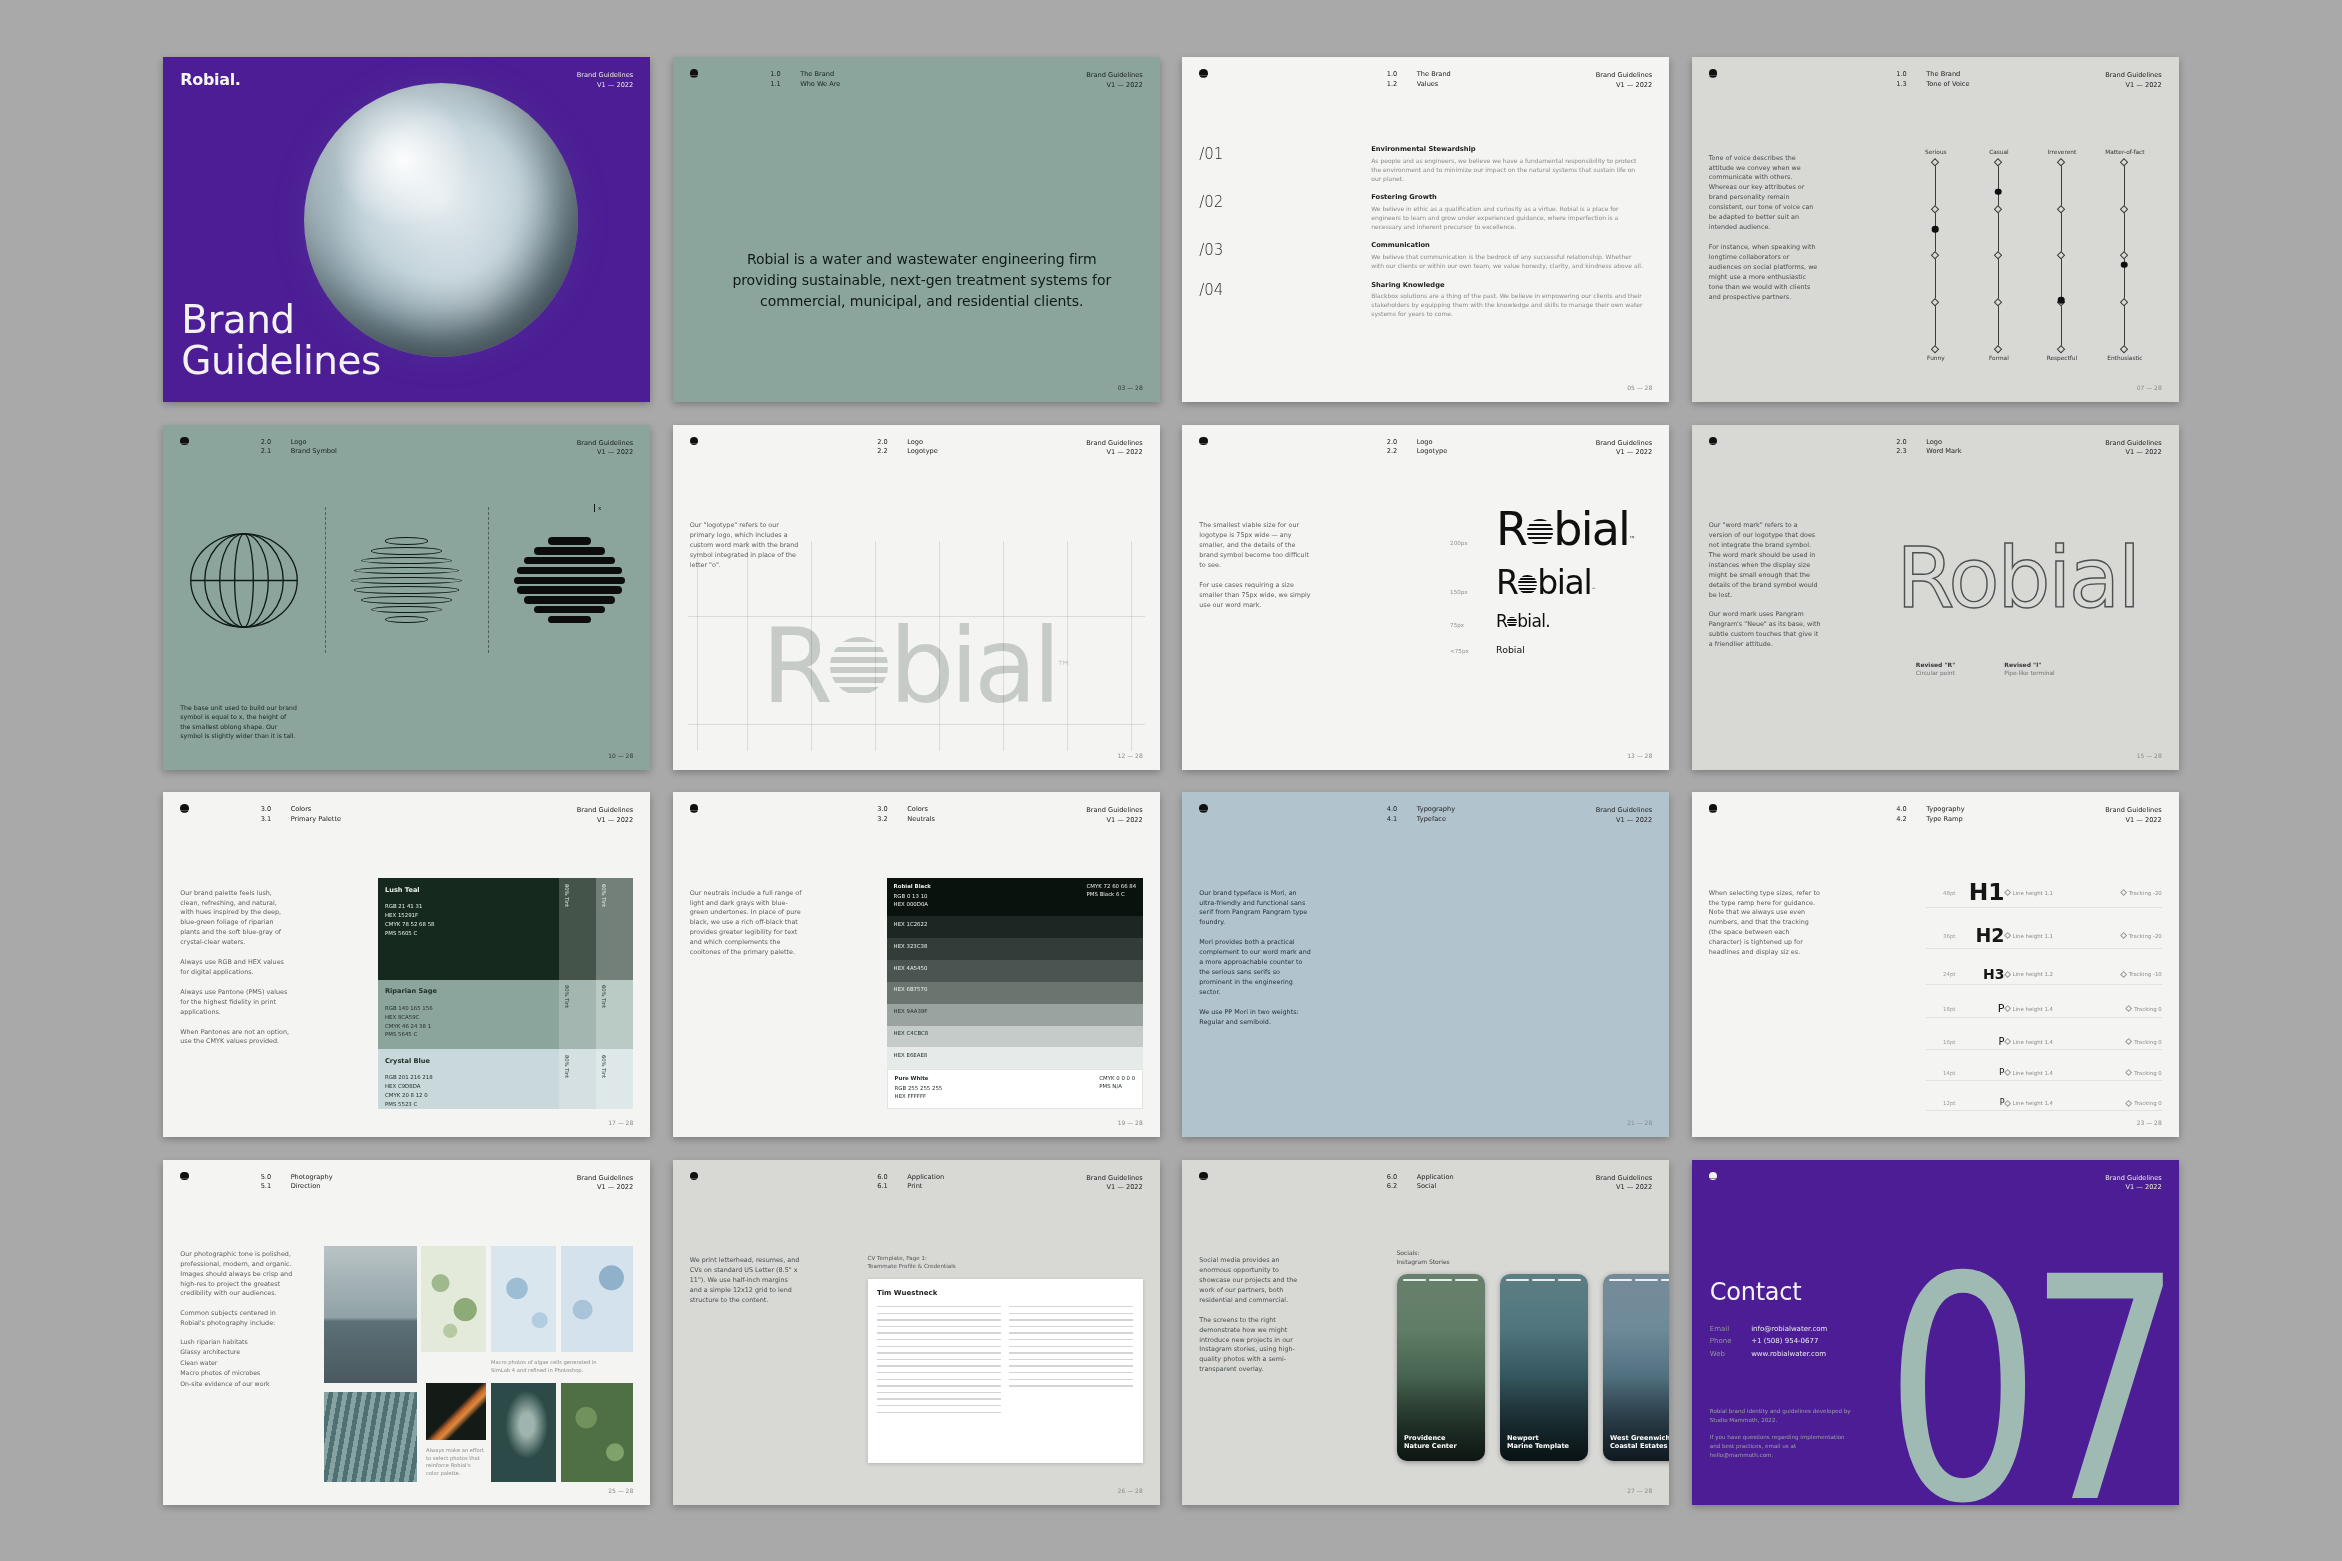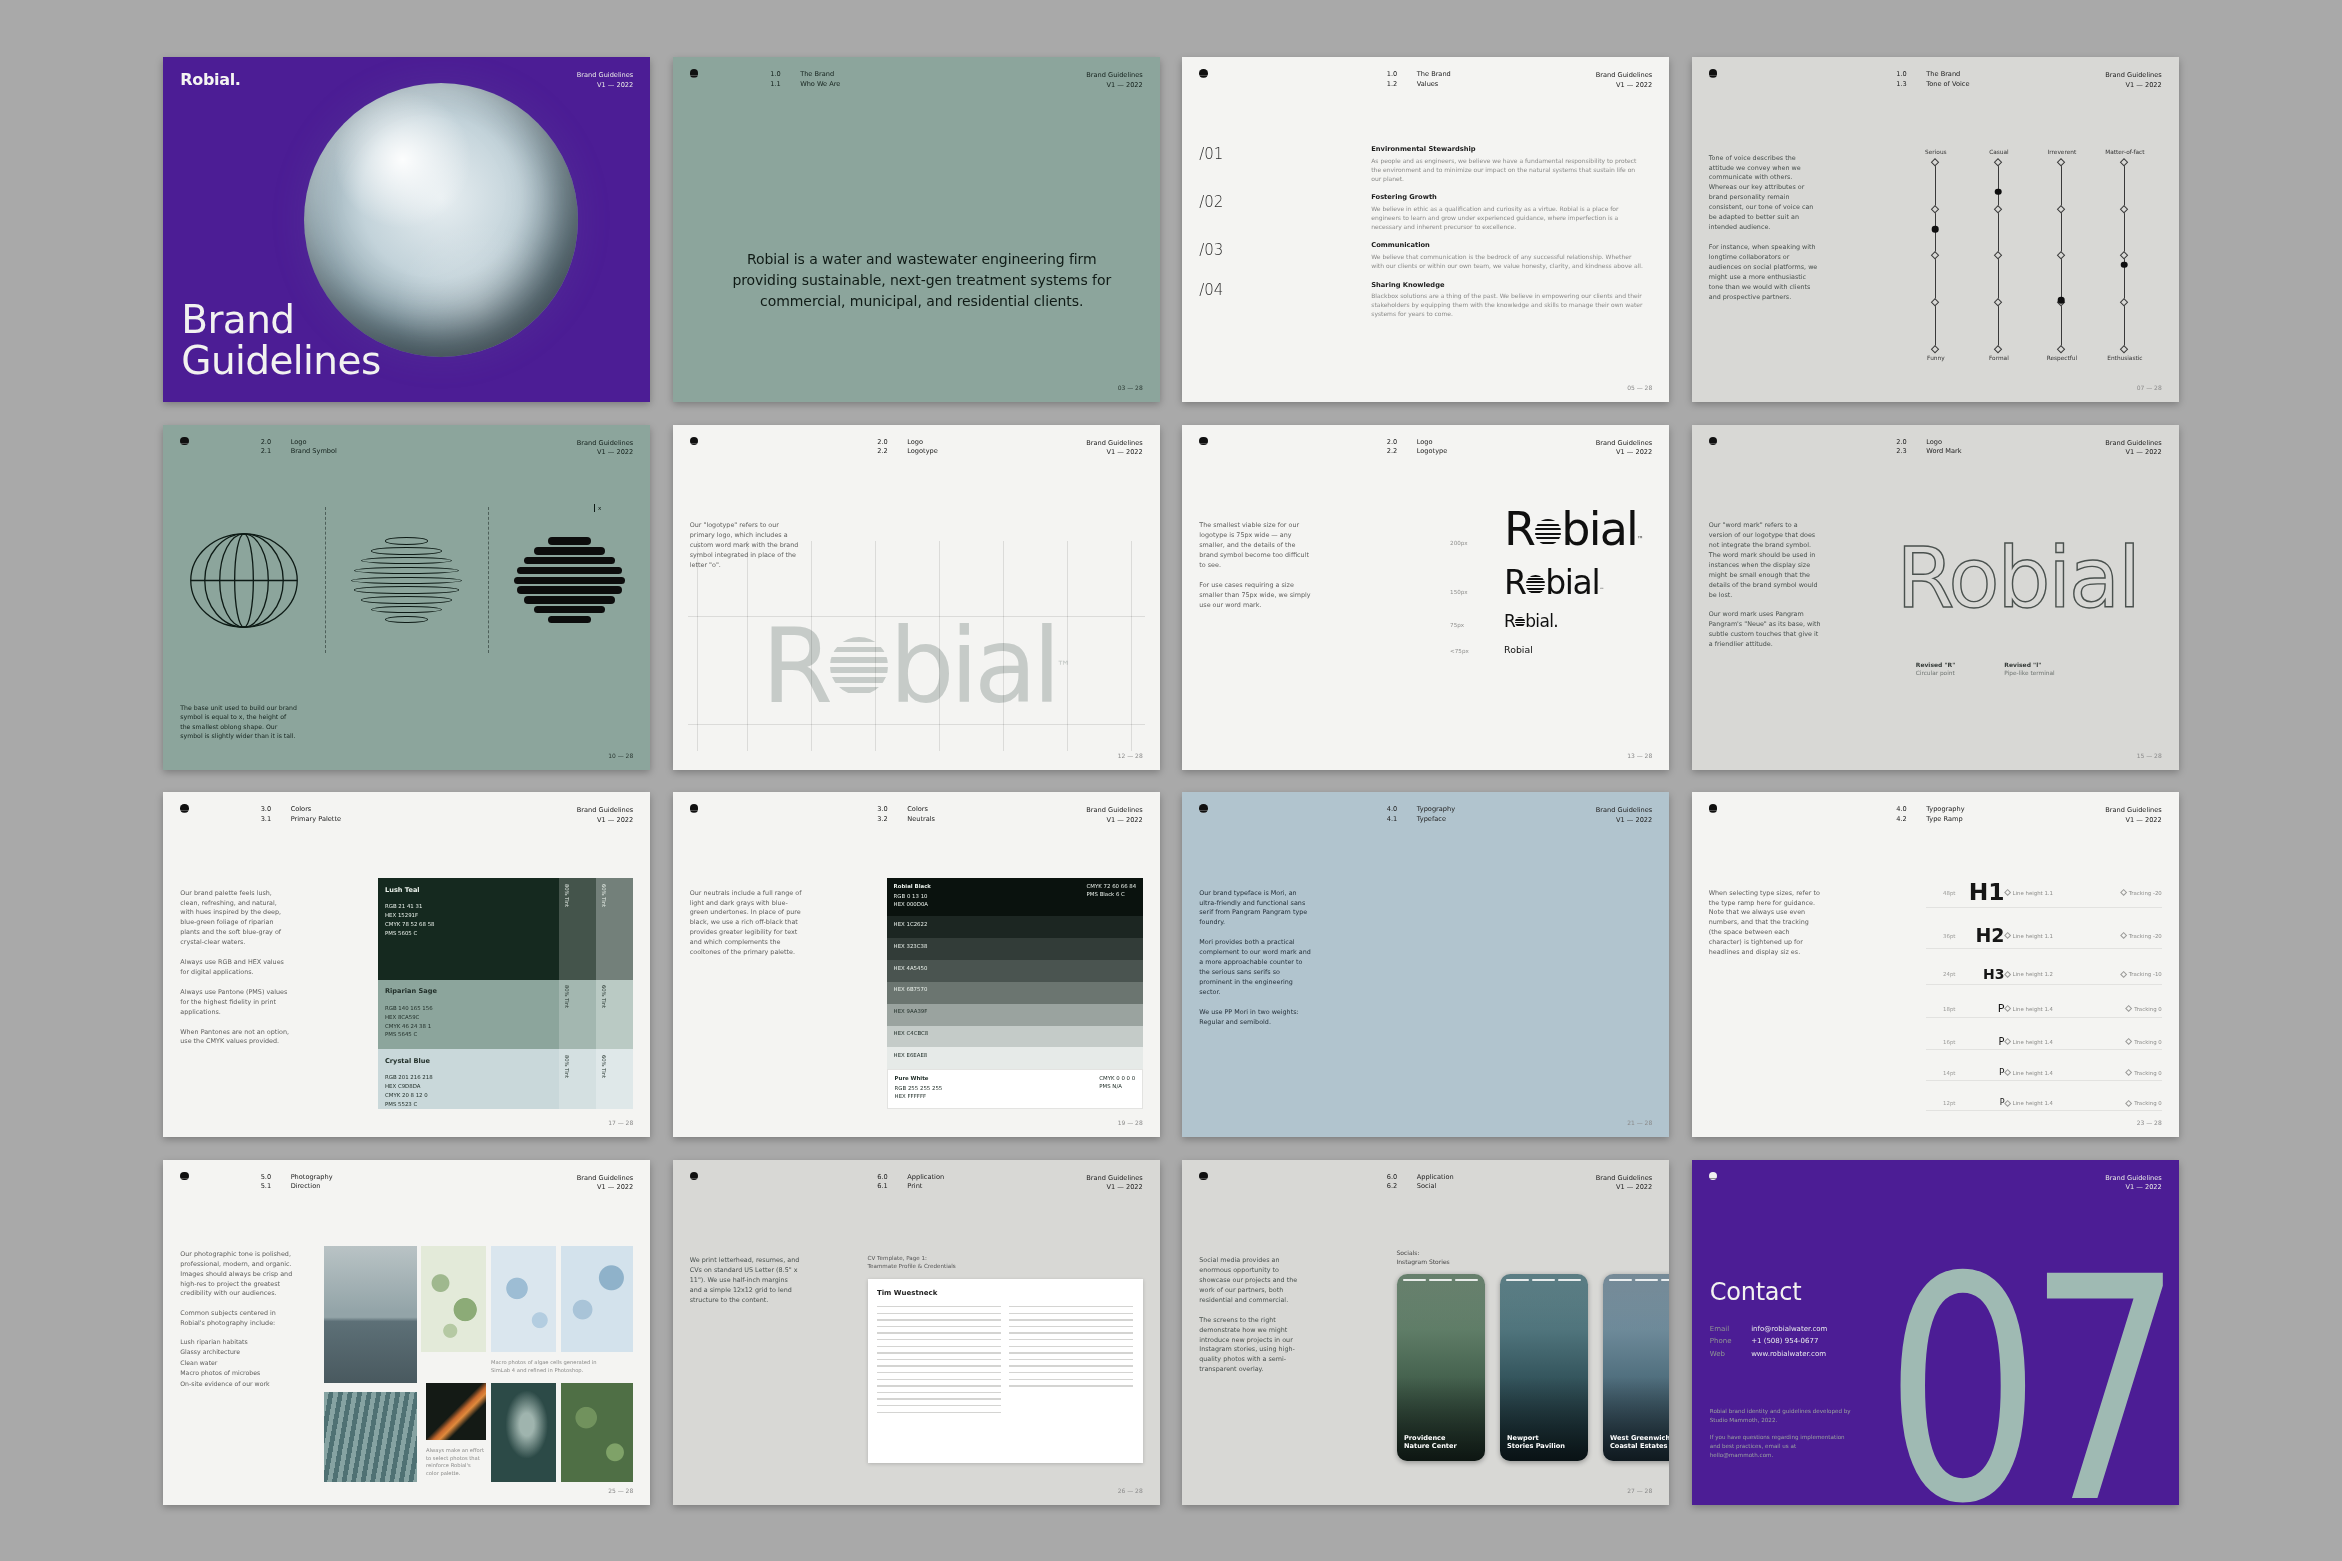--- a/index.html
+++ b/index.html
@@ -64,21 +64,21 @@
   
   .construct{position:absolute;left:15px;right:15px;top:157px;bottom:19px;}
   .vl{position:absolute;top:-41px;bottom:0;width:0.9px;background:rgba(0,0,0,.10);}
   .hl{position:absolute;left:0;right:0;height:0.9px;background:rgba(0,0,0,.10);}
   .big-lt{display:flex;align-items:center;justify-content:center;height:100%;font-size:103px;font-weight:500;letter-spacing:-0.045em;color:#c6cbc8;line-height:1;white-space:nowrap;}
   .symbol{display:inline-block;width:.56em;height:.56em;border-radius:50%;margin:0 .015em;
     background:repeating-linear-gradient(180deg,currentColor 0 .052em,transparent .052em .098em);}
   .tm{font-size:.14em;vertical-align:.55em;letter-spacing:0;}
   
   .sizes{position:absolute;left:55%;right:13px;top:81px;bottom:22.5px;display:flex;flex-direction:column;gap:14px;}
-  .size-row{display:flex;align-items:baseline;gap:20px;}
+  .size-row{display:flex;align-items:baseline;gap:12px;}
   .size-label{width:34px;flex-shrink:0;font-size:5.6px;color:#8f8f8d;}
   .lt{color:#101010;font-weight:500;letter-spacing:-0.04em;line-height:1;white-space:nowrap;}
   .lt-200{font-size:46px;}.lt-150{font-size:33px;}.lt-75{font-size:17px;}
   .lt-word{font-size:9.4px;color:#101010;font-weight:500;}
   
   .outline-lt{position:absolute;left:42%;top:111px;font-size:84px;font-weight:500;letter-spacing:-0.03em;line-height:1;color:transparent;-webkit-text-stroke:1.4px #4a514e;}
   .wm-notes{position:absolute;left:46%;top:236px;display:flex;gap:49px;}
   .wm-note-title{font-size:6px;font-weight:700;color:#343a37;}
   .wm-note-body{font-size:5.8px;color:#6e7471;margin-top:1.9px;}
   
@@ -791,21 +791,21 @@
         <div class="ph-name ws">Providence
 Nature Center</div>
       </div>
       <div class="phone phone2">
         <div class="story-bars">
             <span></span>
             <span></span>
             <span></span>
           </div>
         <div class="ph-name ws">Newport
-Stories Pavilion</div>
+Marine Template</div>
       </div>
       <div class="phone phone3">
         <div class="story-bars">
             <span></span>
             <span></span>
             <span></span>
           </div>
         <div class="ph-name ws">West Greenwich
 Coastal Estates</div>
       </div>

